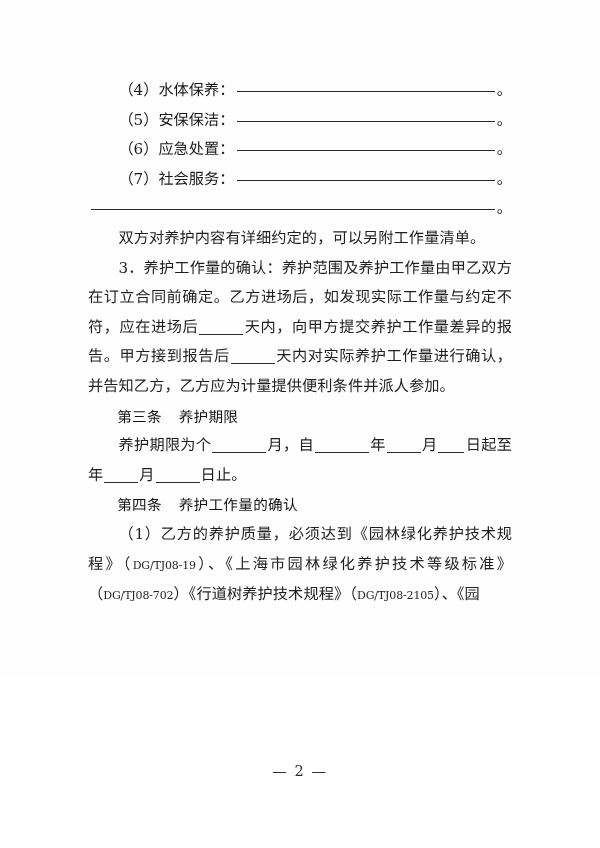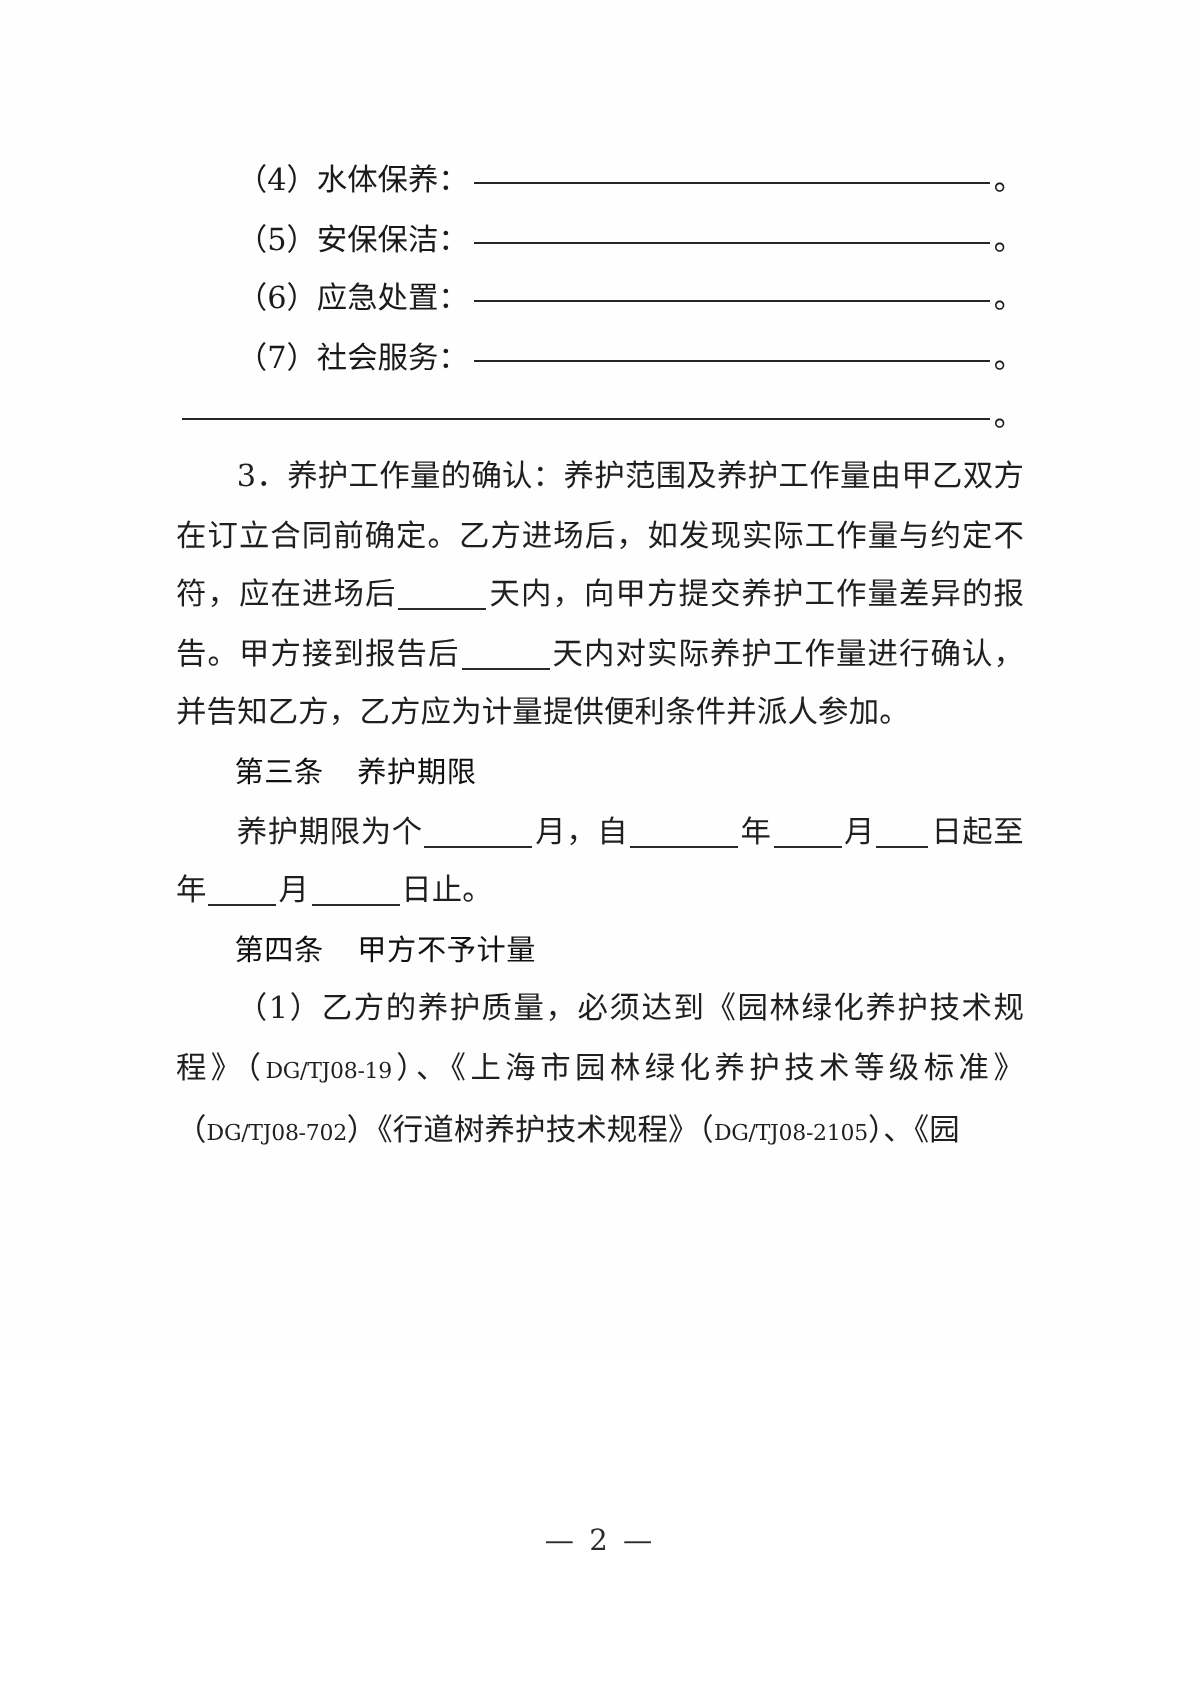--- a/index.html
+++ b/index.html
@@ -140,29 +140,30 @@
       <span class="rule"></span>
       <span class="tail">。</span>
     </div>
 
     <div class="fillrow">
       <span class="rule"></span>
       <span class="tail">。</span>
     </div>
 
 
+    <p class="para indent">双方对养护内容有详细约定的，可以另附工作量清单。</p>
 
     <p class="para indent"><span>3．养护工作量的确认：养护范围及养护工作量由甲乙双方在订立合同前确定。乙方进场后，如发现实际工作量与约定不符，应在进场后</span><span class="blank b-md"></span><span>天内，向甲方提交养护工作量差异的报告。甲方接到报告后</span><span class="blank b-md"></span><span>天内对实际养护工作量进行确认，并告知乙方，乙方应为计量提供便利条件并派人参加。</span></p>
 
 
     <p class="heading"><span>第三条</span><span class="gap"></span><span>养护期限</span></p>
 
     <p class="para indent"><span>养护期限为个</span><span class="blank b-lg"></span><span>月，自</span><span class="blank b-lg"></span><span>年</span><span class="blank b-sm"></span><span>月</span><span class="blank b-xs"></span><span>日起至</span><span>年</span><span class="blank b-sm"></span><span>月</span><span class="blank b-md"></span><span>日止。</span></p>
 
-    <p class="heading"><span>第四条</span><span class="gap"></span><span>甲方不予计量</span></p>
+    <p class="heading"><span>第四条</span><span class="gap"></span><span>养护工作量的确认</span></p>
 
 
     <p class="para indent"><span>（1）乙方的养护质量，必须达到《园林绿化养护技术规程》（</span><span class="code">DG/TJ08-19</span><span>）、《上海市园林绿化养护技术等级标准》（</span><span class="code">DG/TJ08-702</span><span>）《行道树养护技术规程》（</span><span class="code">DG/TJ08-2105</span><span>）、《园</span></p>
 
   </div>
 
   <div id="pagenum">— 2 —</div>
 
 </div>
 

